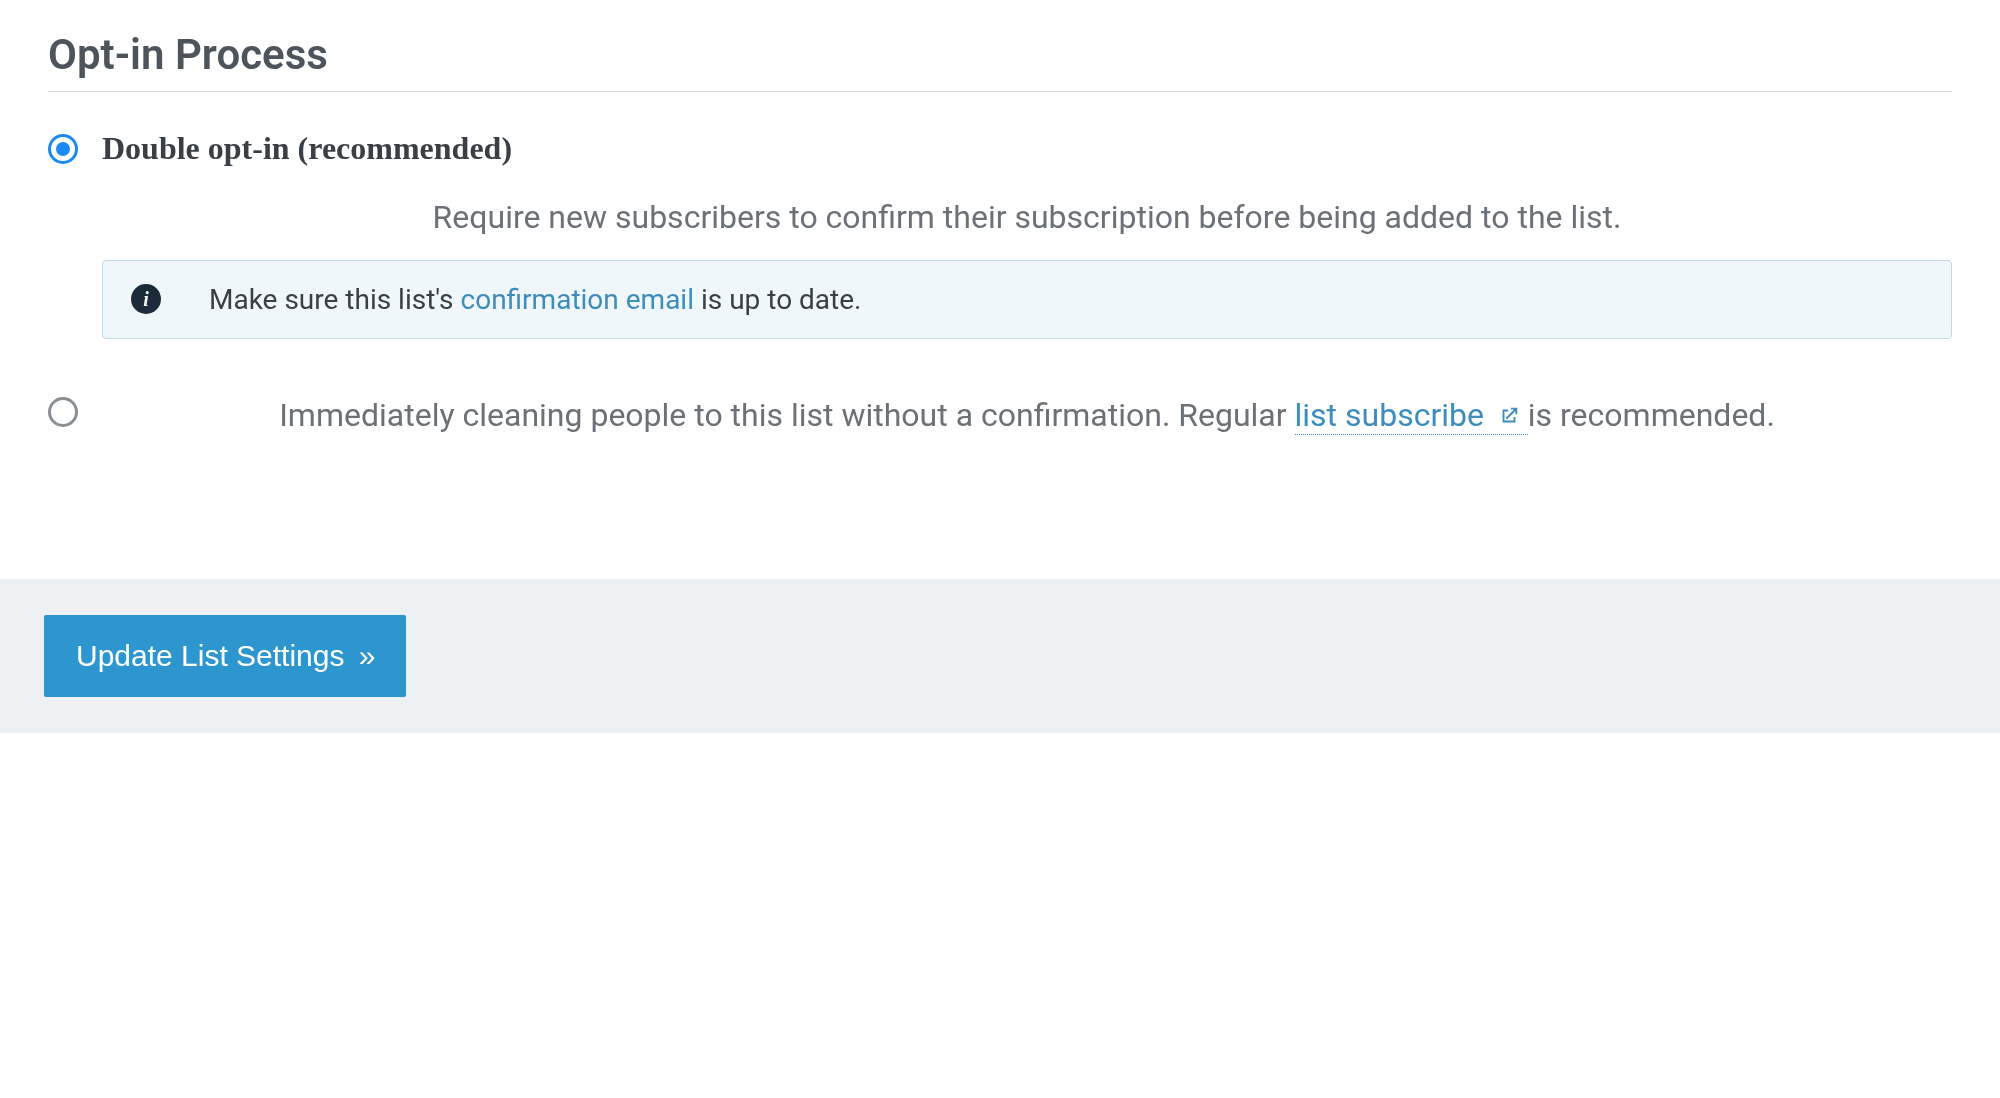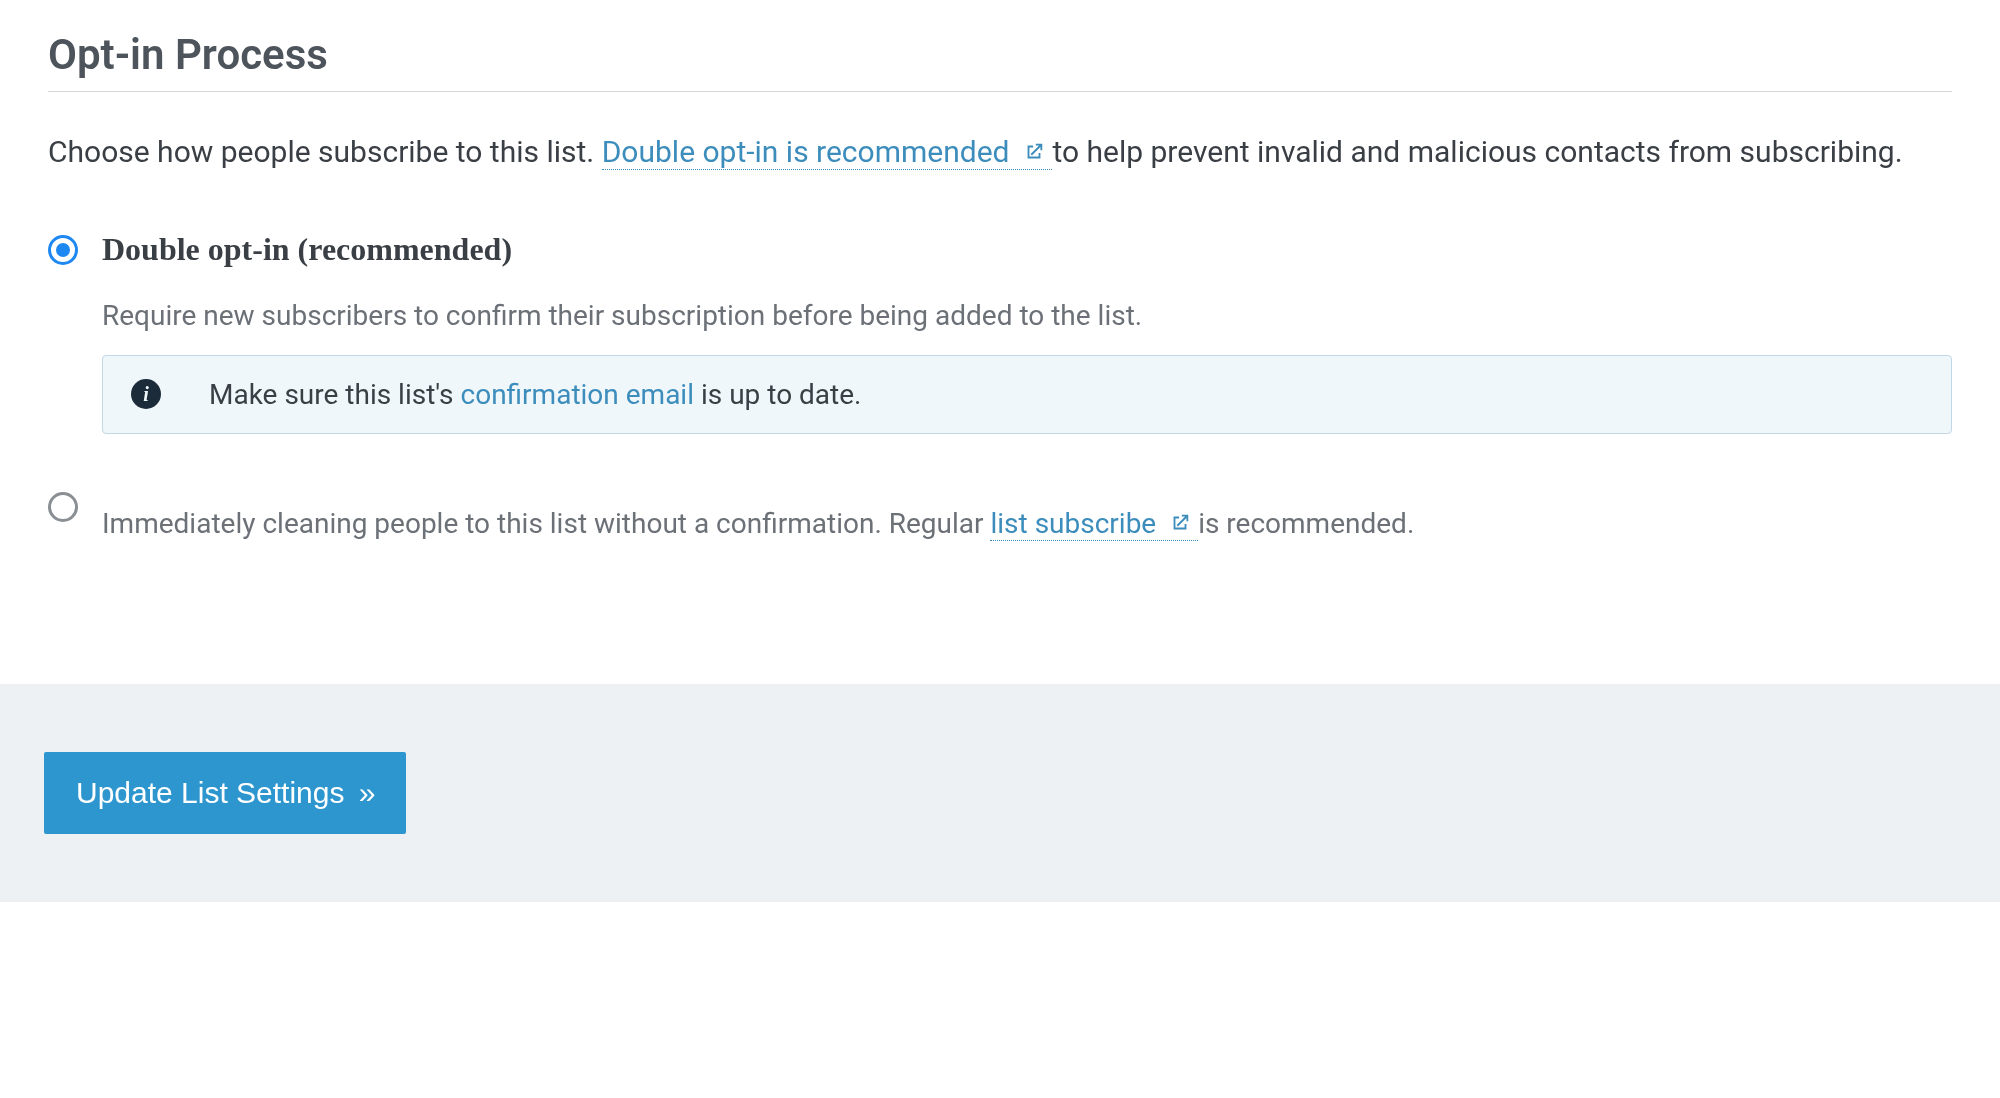--- a/index.html
+++ b/index.html
@@ -68,24 +68,25 @@
   }
   .option-body { flex: 1 1 auto; }
   .option-label {
     font-size: 32px;
     font-weight: 700;
     color: #3a3f45;
     margin: 0 0 28px 0;
     font-family: Liberation Serif, serif;
   }
   .option-desc {
-    font-size: 28px;
+    font-size: 32px;
     color: #6b7177;
-    margin: 16px 0 20px 0;
+    margin: 0 0 20px 0;
     line-height: 1.4;
+    text-align: center;
   }
   .info-box {
     border: 1px solid #c3d8e6;
     background: #f0f7fb;
     border-radius: 4px;
     padding: 22px 28px;
     display: flex;
     align-items: center;
     margin-top: 18px;
   }
@@ -110,21 +111,21 @@
   }
   .info-text a.link { border-bottom: none; }
   .ext-icon {
     display: inline-block;
     vertical-align: -1px;
     margin-left: 6px;
   }
   .footer-bar {
     background: #eef1f3;
     margin-top: 120px;
-    padding: 68px 44px;
+    padding: 36px 44px;
   }
   .btn-primary {
     background: #2e96ce;
     color: #fff;
     font-size: 30px;
     font-weight: 500;
     border: none;
     padding: 24px 32px;
     border-radius: 2px;
     cursor: pointer;
@@ -136,32 +137,20 @@
   svg.ext path { fill: #3c8dbc; }
 </style>
 </head>
 <body>
 
 <div class="page">
 
   <h2 class="title">Opt-in Process</h2>
   <hr class="rule">
 
-  <p class="intro">
-    <span>Choose how people subscribe to this list. </span>
-    <a href="#" class="link">
-      <span>Double opt-in is recommended</span>
-      <span class="ext-icon">
-        <svg class="ext" viewBox="0 0 24 24">
-            <path d="M14 3h7v7h-2V6.41l-9.29 9.3-1.42-1.42 9.3-9.29H14V3zM5 5h6v2H7v10h10v-4h2v6H5V5z"></path>
-          </svg>
-      </span>
-    </a>
-    <span> to help prevent invalid and malicious contacts from subscribing.</span>
-  </p>
 
   <div class="options">
 
     <div class="option">
       <div class="radio selected"></div>
       <div class="option-body">
         <div class="option-label">Double opt-in (recommended)</div>
         <div class="option-desc">Require new subscribers to confirm their subscription before being added to the list.</div>
         <div class="info-box">
           <div class="info-icon">i</div>

